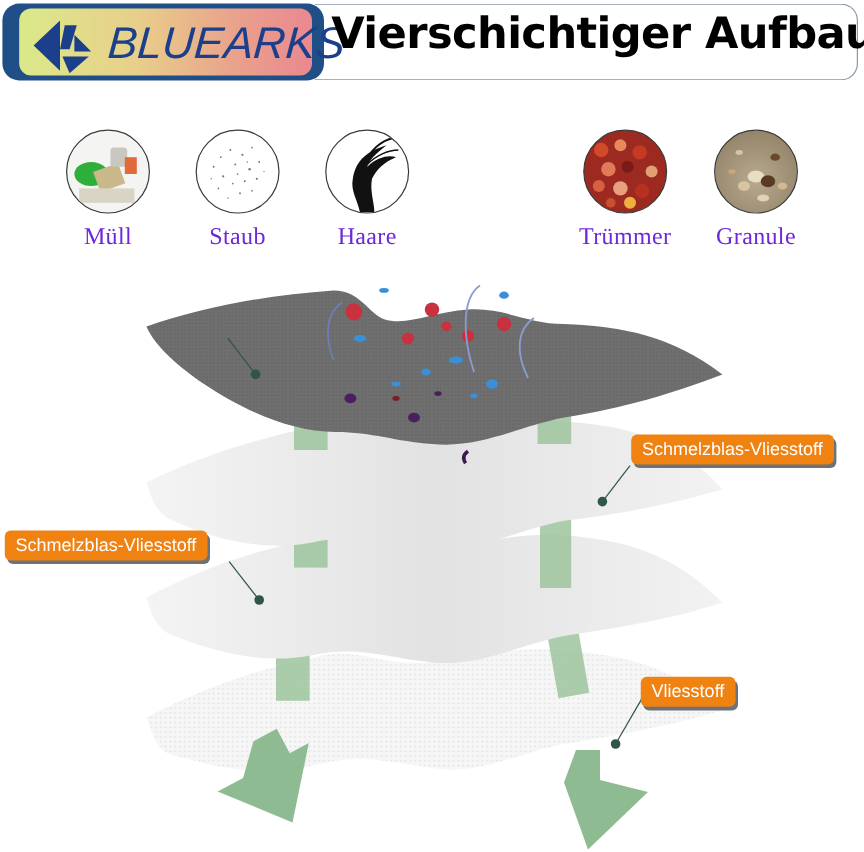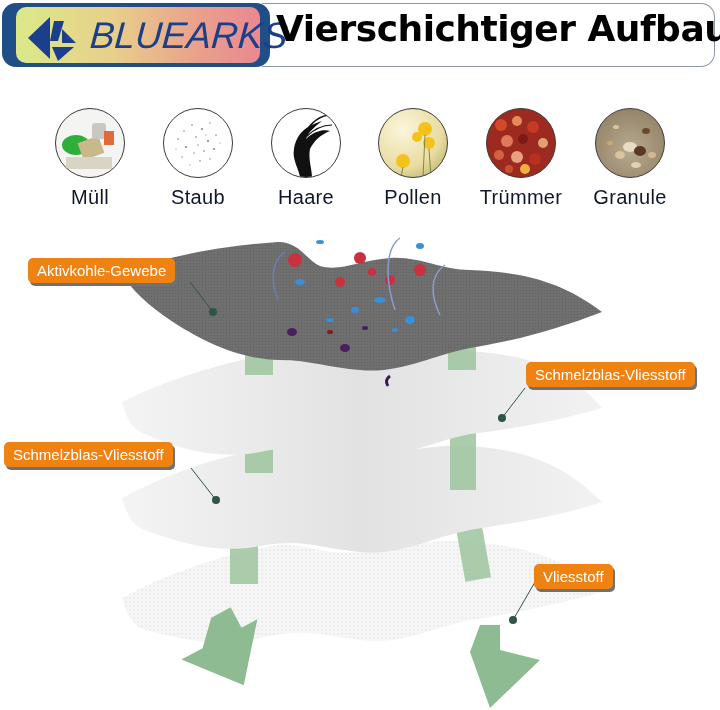--- a/index.html
+++ b/index.html
@@ -12,21 +12,21 @@
   .logo-inner { position:absolute; left:14px; top:4px; width:244px; height:56px; border-radius:10px;
      background:linear-gradient(90deg,#dbe98a 0%,#e8cf8a 40%,#e9a08c 75%,#ea8890 100%); }
   .logo-mark { position:absolute; left:8px; top:6px; width:66px; height:50px; }
   .logo-text { position:absolute; left:74px; top:8px; font-family:"Liberation Sans", sans-serif; font-style:italic; font-size:37px; font-weight:normal; color:#1b3f8a; letter-spacing:0px; transform:skewX(-4deg); }
   .title { position:absolute; left:276px; top:8px; font-family:"DejaVu Sans", sans-serif; font-weight:bold; font-size:36px; color:#000; letter-spacing:-0.5px; white-space:nowrap; }
 
   
   .icons { position:absolute; left:0; top:104px; width:720px; height:110px; }
   .icon-item { position:absolute; top:0; width:110px; text-align:center; }
   .icon-circle { width:68px; height:68px; margin:4px auto 0; border-radius:50%; border:1.5px solid #3a3a3a; overflow:hidden; position:relative; }
-  .icon-label { margin-top:8px; font-family:Liberation Sans, sans-serif; font-size:20px; color:#0f172a; letter-spacing:0.3px; }
+  .icon-label { margin-top:8px; font-family:Liberation Serif, serif; font-size:20px; color:#6d28d9; letter-spacing:0.3px; }
 
   
   .diagram { position:absolute; left:0; top:220px; width:720px; height:490px; }
   .callout { position:absolute; background:#f08212; color:#fff; font-family:"Liberation Sans", sans-serif; font-size:15px; padding:4px 9px; border-radius:5px; white-space:nowrap; box-shadow:2px 3px 0 #6b7378; }
 </style>
 </head>
 <body>
 
 <div class="header">
   <div class="header-frame"></div>
@@ -88,38 +88,20 @@
   </div>
   <div class="icon-item" style="left:251px">
     <div class="icon-circle" style="background:#fff">
       <svg width="68" height="68" viewBox="0 0 68 68">
         <path d="M22 40 C24 28 30 18 50 12 C40 20 36 24 34 30 C42 22 52 20 58 22 C48 26 42 32 38 40 C36 50 40 60 40 68 L28 68 C26 58 20 50 22 40 Z" fill="#111"></path>
         <path d="M30 30 C36 16 46 8 56 6" stroke="#111" stroke-width="1.5" fill="none"></path>
         <path d="M34 28 C42 20 52 16 60 16" stroke="#111" stroke-width="1.2" fill="none"></path>
       </svg>
     </div>
     <div class="icon-label">Haare</div>
-  </div>
-  <div class="icon-item" style="left:358px">
-    <div class="icon-circle" style="background:radial-gradient(circle at 35% 30%,#fbf6dc,#e8dca0 60%,#a9a35a)">
-      <svg width="68" height="68" viewBox="0 0 68 68">
-        <g fill="#f5c21c">
-          <circle cx="46" cy="20" r="7"></circle>
-            <circle cx="38" cy="28" r="5"></circle>
-            <circle cx="50" cy="34" r="6"></circle>
-            <circle cx="24" cy="52" r="7"></circle>
-        </g>
-        <g stroke="#7a8a40" stroke-width="1">
-            <line x1="46" y1="26" x2="44" y2="68"></line>
-            <line x1="50" y1="40" x2="52" y2="68"></line>
-            <line x1="24" y1="58" x2="22" y2="68"></line>
-          </g>
-      </svg>
-    </div>
-    <div class="icon-label">Pollen</div>
   </div>
   <div class="icon-item" style="left:575px">
     <div class="icon-circle" style="background:radial-gradient(circle at 50% 60%,#b8aa8e,#8a7a60)">
       <svg width="68" height="68" viewBox="0 0 68 68">
         <g>
           <ellipse cx="34" cy="38" rx="7" ry="5" fill="#e8dcc4"></ellipse>
             <ellipse cx="44" cy="42" rx="6" ry="5" fill="#5a3a22"></ellipse>
           <ellipse cx="24" cy="46" rx="5" ry="4" fill="#d8c49e"></ellipse>
             <ellipse cx="50" cy="22" rx="4" ry="3" fill="#6a4a2a"></ellipse>
           <ellipse cx="20" cy="18" rx="3" ry="2" fill="#d8c4a0"></ellipse>
@@ -219,17 +201,16 @@
     <line x1="190" y1="62" x2="213" y2="92" stroke="#2f5448" stroke-width="1"></line>
     <circle cx="213" cy="92" r="4" fill="#2f5448"></circle>
     <line x1="525" y1="168" x2="502" y2="198" stroke="#2f5448" stroke-width="1"></line>
     <circle cx="502" cy="198" r="4" fill="#2f5448"></circle>
     <line x1="191" y1="248" x2="216" y2="280" stroke="#2f5448" stroke-width="1"></line>
     <circle cx="216" cy="280" r="4" fill="#2f5448"></circle>
     <line x1="535" y1="362" x2="513" y2="400" stroke="#2f5448" stroke-width="1"></line>
     <circle cx="513" cy="400" r="4" fill="#2f5448"></circle>
   </svg>
 
-  <div class="callout" style="left:28px; top:38px">Aktivkohle-Gewebe</div>
   <div class="callout" style="left:526px; top:142px">Schmelzblas-Vliesstoff</div>
   <div class="callout" style="left:4px; top:222px">Schmelzblas-Vliesstoff</div>
   <div class="callout" style="left:534px; top:344px">Vliesstoff</div>
 </div>
 
 </body></html>

